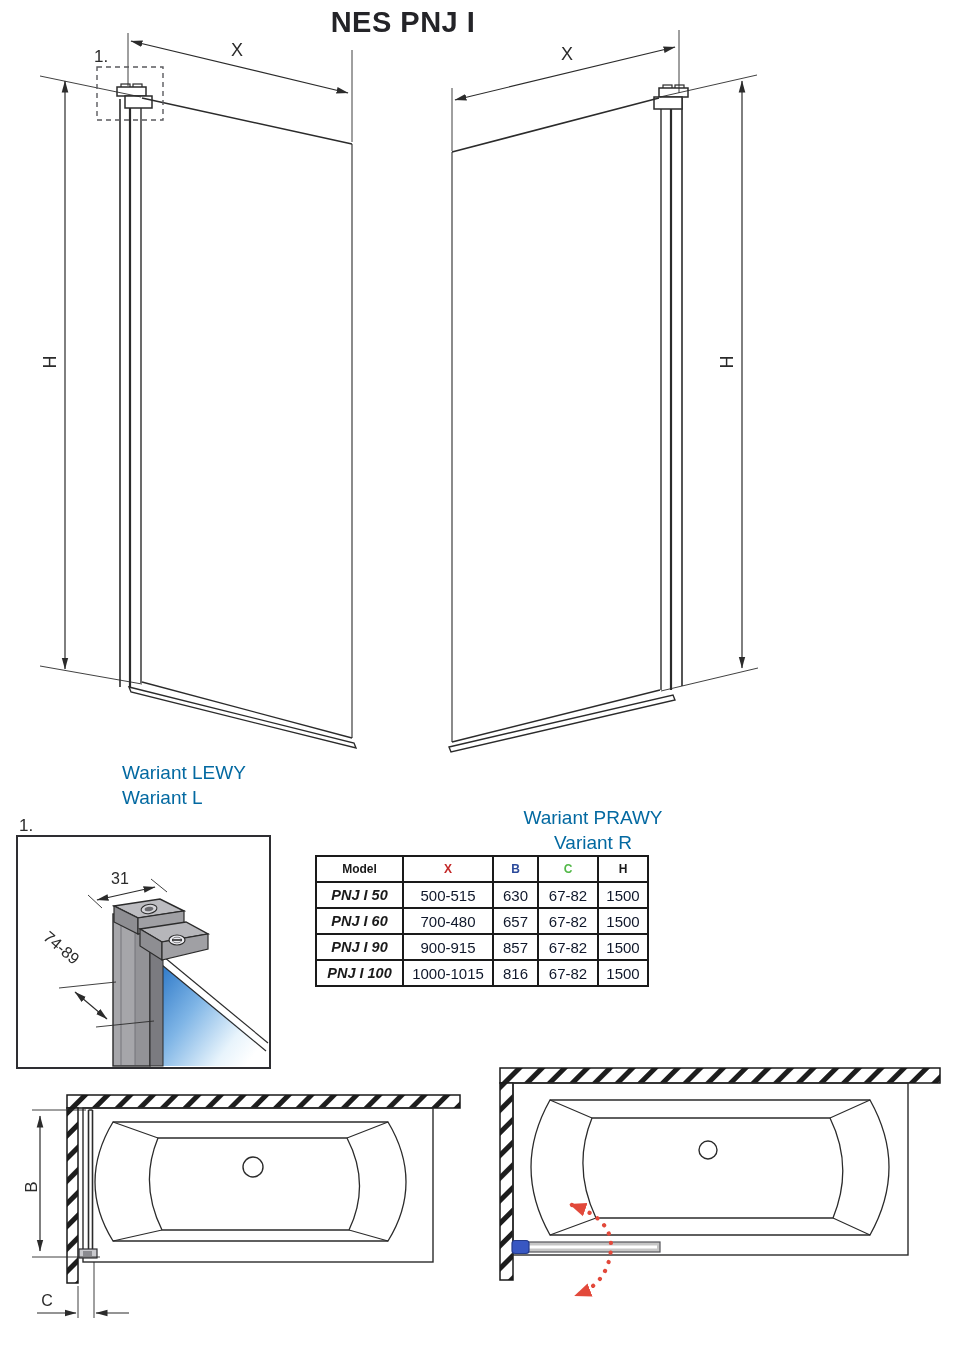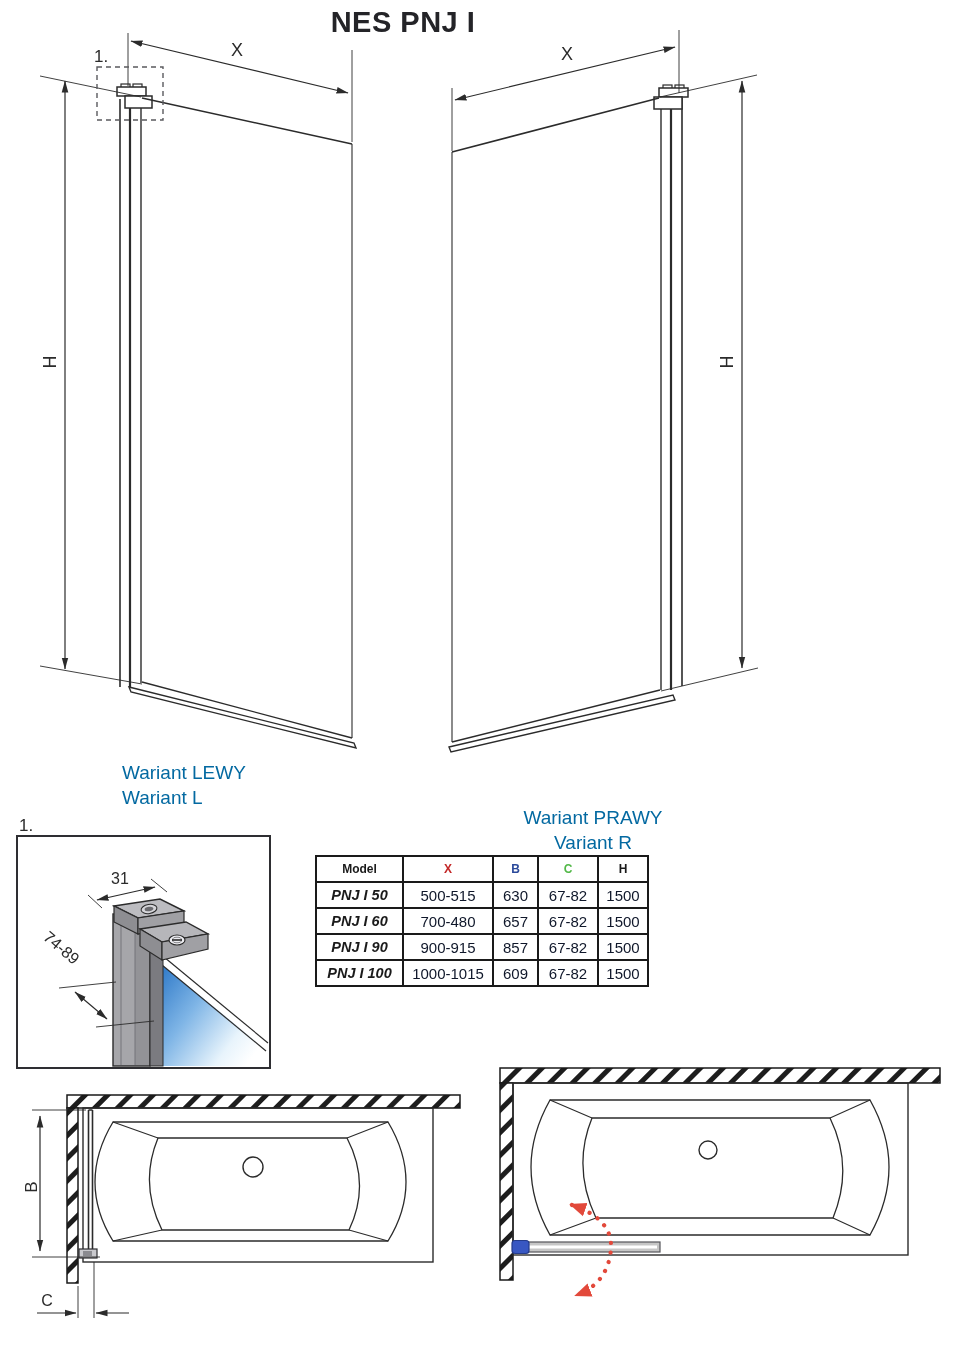--- a/index.html
+++ b/index.html
@@ -254,20 +254,20 @@
     <tr>
       <td class="model">PNJ I 90</td>
       <td>900-915</td>
       <td>857</td>
       <td>67-82</td>
       <td>1500</td>
     </tr>
     <tr>
       <td class="model">PNJ I 100</td>
       <td>1000-1015</td>
-      <td>609</td>
+      <td>816</td>
       <td>67-82</td>
       <td>1500</td>
     </tr>
   </tbody>
     </table>
 
 </div>
 
 </body></html>

